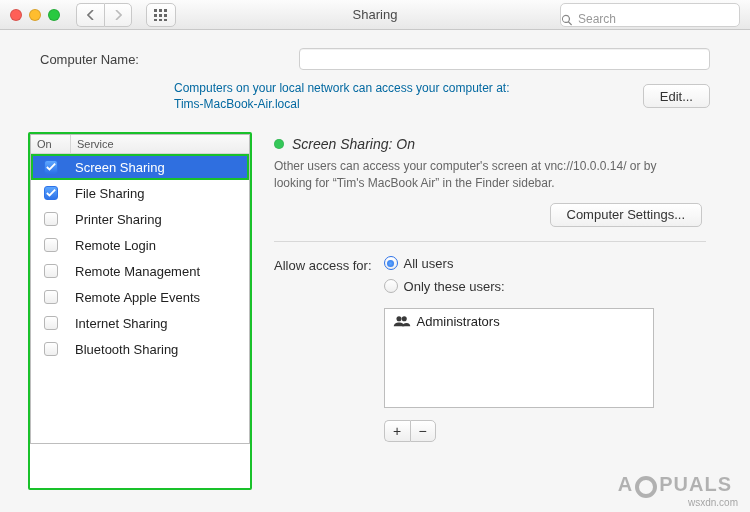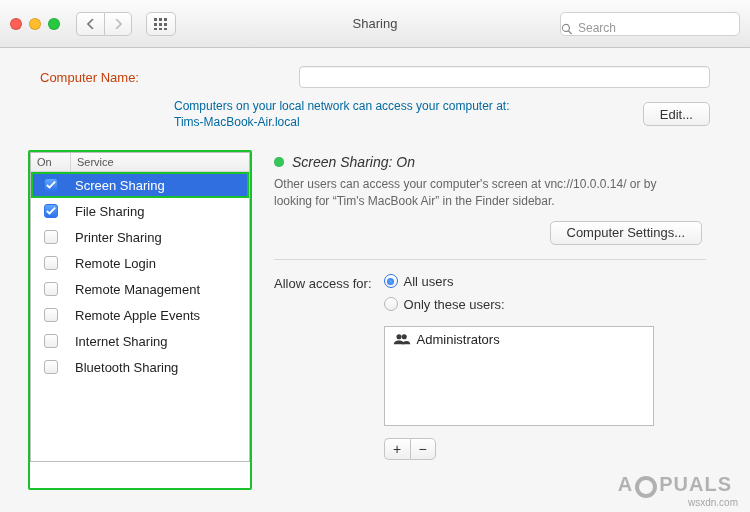--- a/index.html
+++ b/index.html
@@ -1,33 +1,33 @@
 <!DOCTYPE html>
 <html><head>
 <meta charset="utf-8">
 <style>
   * { box-sizing: border-box; margin: 0; padding: 0; font-family: -apple-system, "Helvetica Neue", Helvetica, Arial, sans-serif; }
   body { background: #fff; width: 750px; height: 512px; overflow: hidden; }
   .window { width: 100%; height: 100%; background: #f6f6f6; display: flex; flex-direction: column; }
 
-  .titlebar { height: 48px; background: linear-gradient(#fcfcfc,#e8e8e8); border-bottom: 1px solid #c8c8c8; display: flex; align-items: center; padding: 0 10px; gap: 8px; position: relative; }
+  .titlebar { height: 30px; background: linear-gradient(#fcfcfc,#e8e8e8); border-bottom: 1px solid #c8c8c8; display: flex; align-items: center; padding: 0 10px; gap: 8px; position: relative; }
   .traffic { display: flex; gap: 7px; align-items: center; margin-right: 8px; }
   .tl { width: 12px; height: 12px; border-radius: 50%; border: 0.5px solid rgba(0,0,0,.15); }
   .tl.close { background:#ff5f57; } .tl.min { background:#ffbd2e; } .tl.max { background:#28c940; }
   .navbtns { display:flex; }
   .seg { height: 24px; min-width: 28px; background: linear-gradient(#fff,#f1f1f1); border:1px solid #c9c9c9; display:flex; align-items:center; justify-content:center; font-size:12px; color:#666; }
   .seg.l { border-radius:5px 0 0 5px; border-right:none; }
   .seg.r { border-radius:0 5px 5px 0; }
   .apps-btn { border-radius:5px; margin-left:6px; padding:0 7px; }
   .title { position:absolute; left:0; right:0; text-align:center; font-size:13px; color:#4a4a4a; pointer-events:none; }
   .search { margin-left:auto; width:180px; height:24px; border:1px solid #d0d0d0; border-radius:5px; background:#fff; display:flex; align-items:flex-end; padding:0 0; gap:5px; font-size:12px; color:#999; }
   .search svg { width:12px; height:12px; fill:#888; }
 
   .toprow { padding: 18px 40px 10px 40px; display:flex; align-items:center; gap:10px; }
-  .toprow label { font-size:13px; color:#c2410c; }
+  .toprow label { font-size:13px; color:#404040; }
   .cn-display { width:140px; height:20px; }
   .cn-input { flex:1; height:22px; border:1px solid #cfcfcf; border-radius:4px; background:#fff; box-shadow: inset 0 1px 0 rgba(0,0,0,.05); }
 
   .subrow { padding: 0 40px 14px 174px; display:flex; align-items:center; gap:16px; }
   .subrow .txt { font-size:12px; color:#0369a1; line-height:1.35; }
   .macbtn { height:24px; padding:0 16px; background:linear-gradient(#fff,#f1f1f1); border:1px solid #c8c8c8; border-radius:5px; font-size:13px; color:#333; display:flex; align-items:center; justify-content:center; }
 
   .body { flex:1; display:flex; gap:22px; padding: 6px 44px 22px 28px; }
 
   .svc-frame { width:224px; border:2px solid #19c12a; border-radius:2px; background:#fff; }

